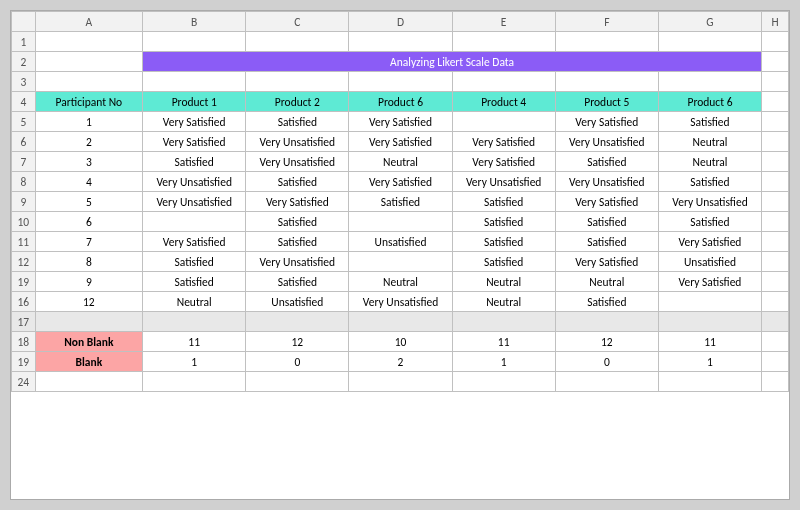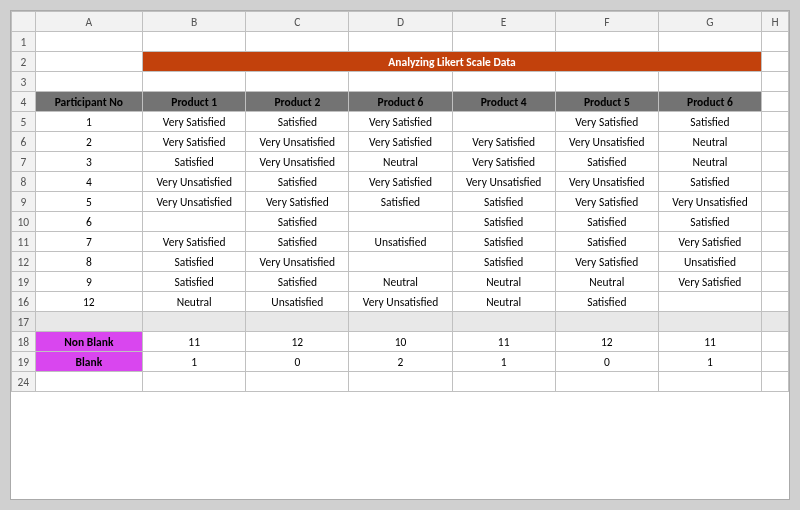--- a/index.html
+++ b/index.html
@@ -60,50 +60,50 @@
       background: #f2f2f2;
       color: #555;
       font-weight: normal;
       height: 18px;
       border: 1px solid #c0c0c0;
       font-size: 10px;
     }
 
     
     .title-cell {
-      background: #c2410c;
+      background: #8b5cf6;
       color: #ffffff;
-      font-weight: bold;
+      font-weight: normal;
       font-size: 13px;
       text-align: center;
     }
 
     
     .header-cell {
-      background: #737373;
-      font-weight: bold;
+      background: #5eead4;
+      font-weight: normal;
       text-align: center;
       border: 1px solid #9ab7d3;
     }
 
     
     .data-cell {
       background: #ffffff;
       text-align: center;
     }
 
     
     .participant-col {
       background: #ffffff;
       font-weight: normal;
     }
 
     
     .summary-label {
-      background: #d946ef;
+      background: #fca5a5;
       font-weight: bold;
       text-align: left;
       padding-left: 6px;
     }
 
     .summary-value {
       background: #ffffff;
       text-align: center;
     }
 

